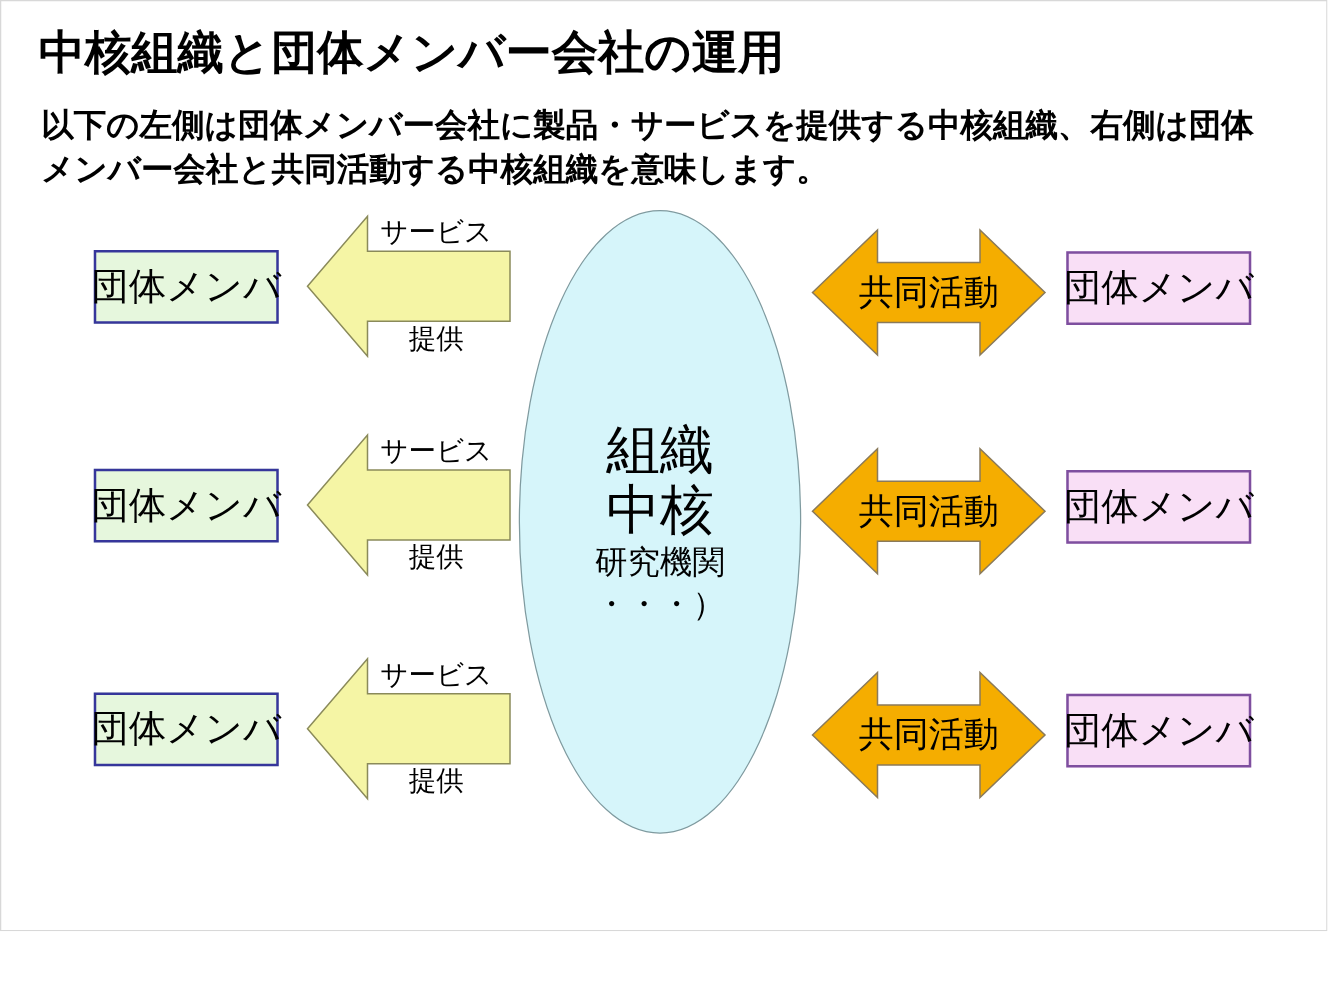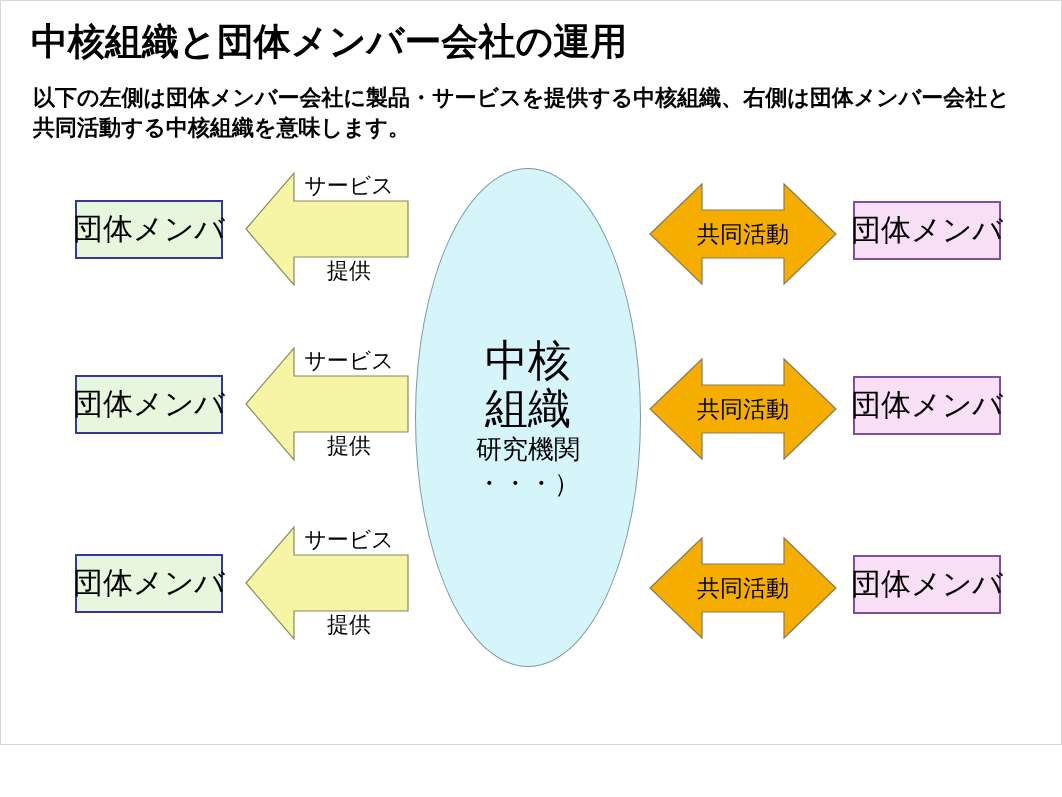--- a/index.html
+++ b/index.html
@@ -33,21 +33,21 @@
     color: #000000;
     letter-spacing: 0px;
     line-height: 1.15;
     white-space: nowrap;
   }
   #subtitle {
     position: absolute;
     left: 32px;
     top: 82px;
     width: 995px;
-    font-size: 22px;
+    font-size: 26px;
     font-weight: bold;
     color: #000000;
     line-height: 1.35;
   }
 
   
   #core-ellipse {
     position: absolute;
     left: 414px;
     top: 167px;
@@ -137,40 +137,40 @@
     left: 245px;
     width: 162px;
     height: 112px;
   }
   .arrow.joint {
     left: 649px;
     width: 186px;
     height: 100px;
   }
   .arrow.joint .arrow-label {
-    font-size: 23px;
+    font-size: 28px;
   }
 
   
   .row-1 { }
   .row-2 { }
   .row-3 { }
 </style>
 </head>
 <body>
 
 <div id="slide">
 
   <div id="title">中核組織と団体メンバー会社の運用</div>
 
   <div id="subtitle">以下の左側は団体メンバー会社に製品・サービスを提供する中核組織、右側は団体メンバー会社と共同活動する中核組織を意味します。</div>
 
   <div id="core-ellipse">
+    <div class="core-main">組織</div>
     <div class="core-main">中核</div>
-    <div class="core-main">組織</div>
     <div class="core-sub">研究機関</div>
     <div class="core-sub">・・・）</div>
   </div>
 
   <div class="member-box left row-1" style="top:199px;">
     <span>団体メンバ</span>
   </div>
 
   <div class="arrow service row-1" style="top:172px;">
     <svg width="162" height="112" viewBox="0 0 162 112" aria-hidden="true">

